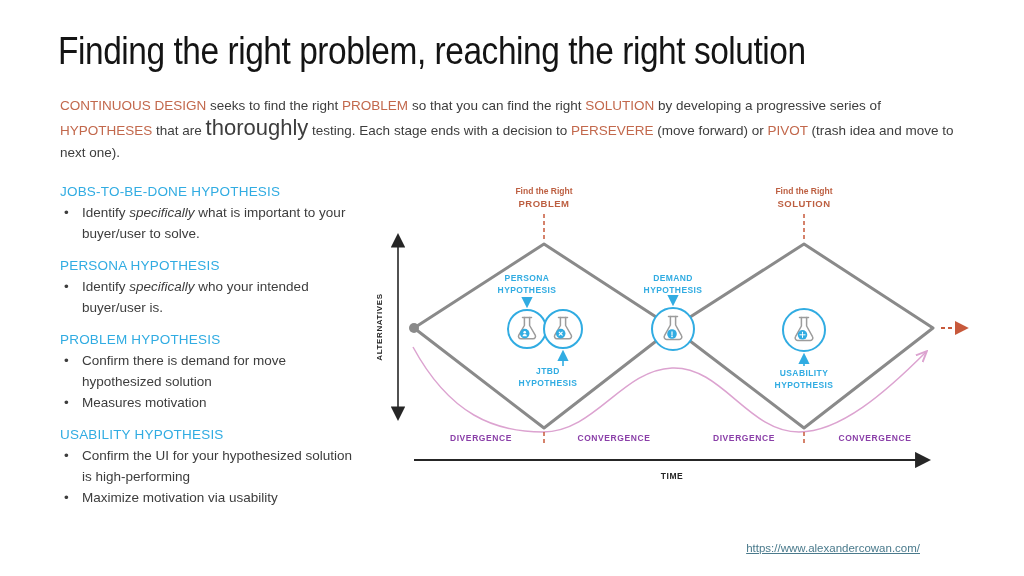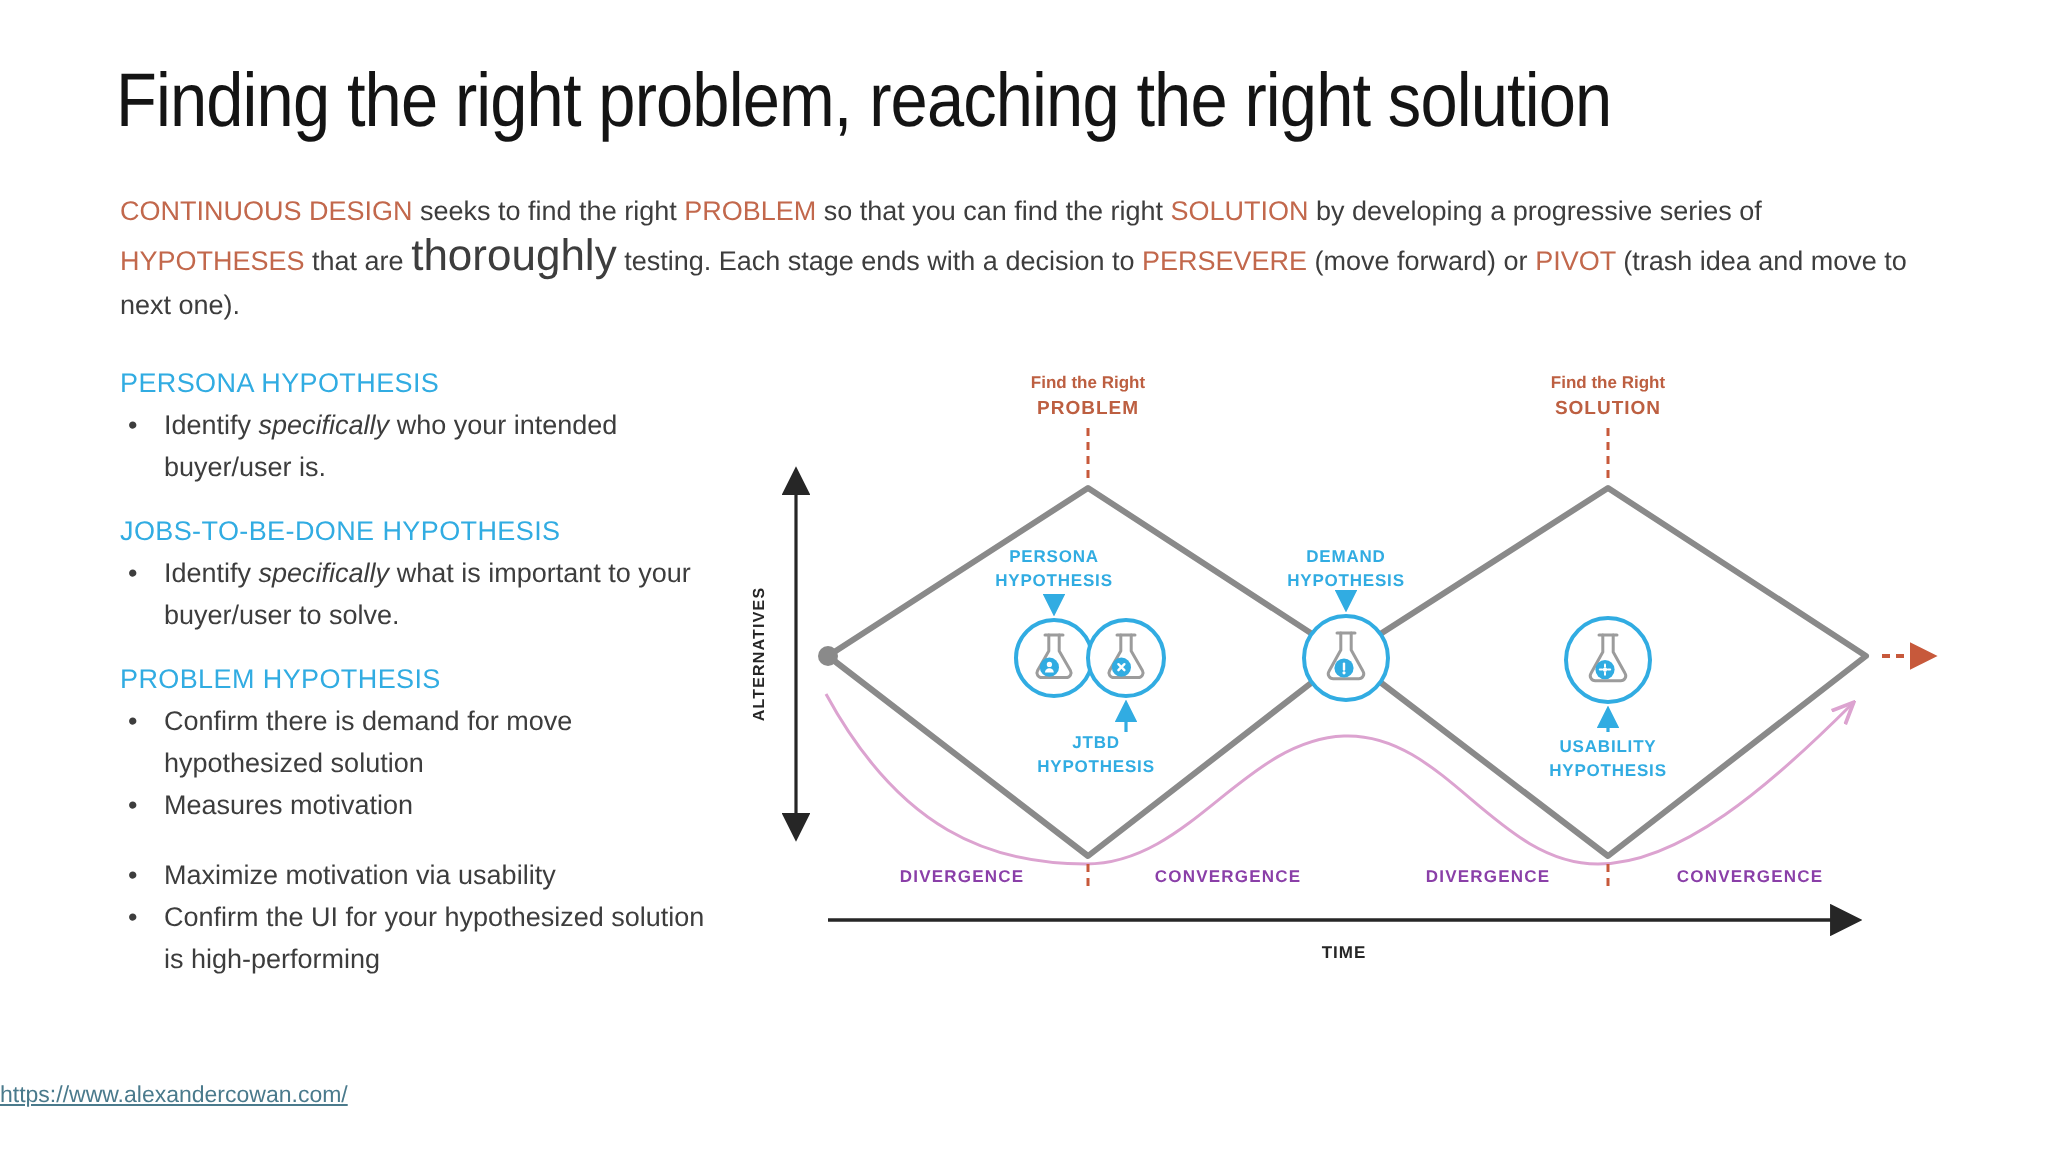--- a/index.html
+++ b/index.html
@@ -27,57 +27,58 @@
   .section ul{margin:0;padding:0;list-style:none;}
   .section li{
     font-size:13.5px;line-height:21px;color:#3d3d3d;
     padding-left:22px;position:relative;
   }
   .section li::before{
     content:"\2022";position:absolute;left:4px;top:0;color:#3d3d3d;
   }
   .section em{font-style:italic;}
   .diagram{position:absolute;left:360px;top:175px;}
-  .footer{position:absolute;left:0;top:538px;width:920px;text-align:left;}
+  .footer{position:absolute;left:0;top:538px;width:920px;text-align:right;}
   .footer a{color:#4a7a8c;font-size:11.5px;text-decoration:underline;}
   svg text{font-family:"Liberation Sans",sans-serif;}
 </style>
 </head>
 <body>
 
 <div class="slide">
 
   <h1 class="title">Finding the right problem, reaching the right solution</h1>
 
   <p class="intro"><span class="orange">CONTINUOUS DESIGN</span><span> seeks to find the right </span><span class="orange">PROBLEM</span><span> so that you can find the right </span><span class="orange">SOLUTION</span><span> by developing a progressive series of </span><span class="orange">HYPOTHESES</span><span> that are </span><span class="big-word">thoroughly</span><span> testing. Each stage ends with a decision to </span><span class="orange">PERSEVERE</span><span> (move forward) or </span><span class="orange">PIVOT</span><span> (trash idea and move to next one).</span></p>
 
   <div class="sidebar">
     <div class="section">
+      <h3>JOBS-TO-BE-DONE HYPOTHESIS</h3>
+      <ul>
+        <li><span>Identify </span><em>specifically</em><span> what is important to your buyer/user to solve.</span></li>
+      </ul>
+    </div>
+    <div class="section">
       <h3>PERSONA HYPOTHESIS</h3>
       <ul>
         <li><span>Identify </span><em>specifically</em><span> who your intended buyer/user is.</span></li>
-      </ul>
-    </div>
-    <div class="section">
-      <h3>JOBS-TO-BE-DONE HYPOTHESIS</h3>
-      <ul>
-        <li><span>Identify </span><em>specifically</em><span> what is important to your buyer/user to solve.</span></li>
       </ul>
     </div>
     <div class="section">
       <h3>PROBLEM HYPOTHESIS</h3>
       <ul>
         <li><span>Confirm there is demand for move hypothesized solution</span></li>
         <li><span>Measures motivation</span></li>
       </ul>
     </div>
     <div class="section">
-      <ul>
+      <h3>USABILITY HYPOTHESIS</h3>
+      <ul>
+        <li><span>Confirm the UI for your hypothesized solution is high-performing</span></li>
         <li><span>Maximize motivation via usability</span></li>
-        <li><span>Confirm the UI for your hypothesized solution is high-performing</span></li>
       </ul>
     </div>
   </div>
 
   <svg class="diagram" width="655" height="320" viewBox="360 175 655 320" xmlns="http://www.w3.org/2000/svg">
     <defs>
       <marker id="ah-black" viewBox="0 0 10 10" refX="8" refY="5" markerWidth="9" markerHeight="9" orient="auto-start-reverse">
         <path d="M0,0 L10,5 L0,10 z" fill="#262626"></path>
       </marker>
       <marker id="ah-cyan" viewBox="0 0 10 10" refX="8" refY="5" markerWidth="7" markerHeight="7" orient="auto-start-reverse">

